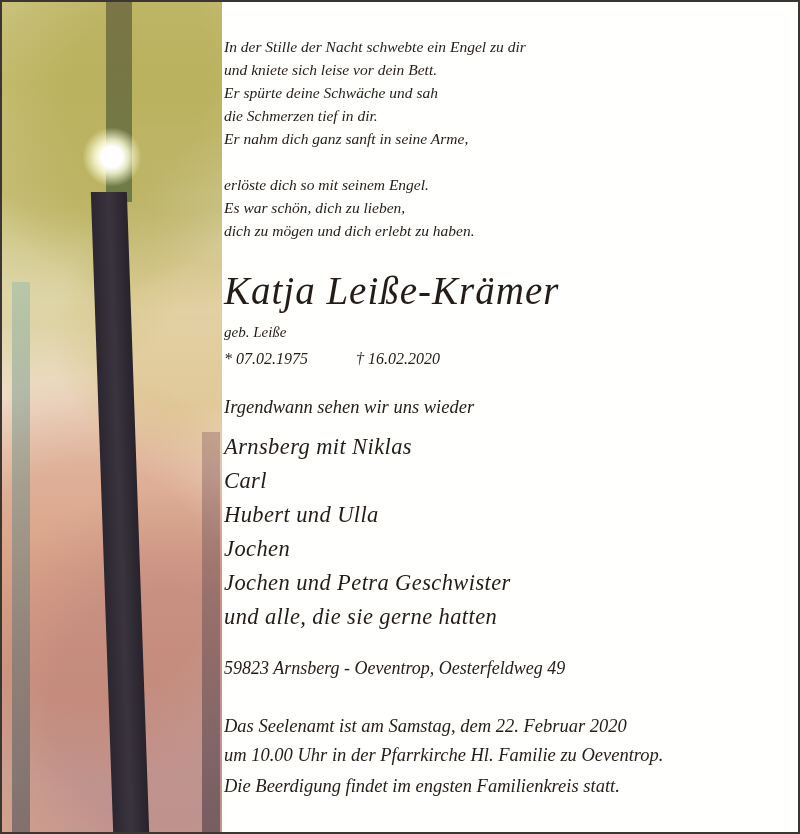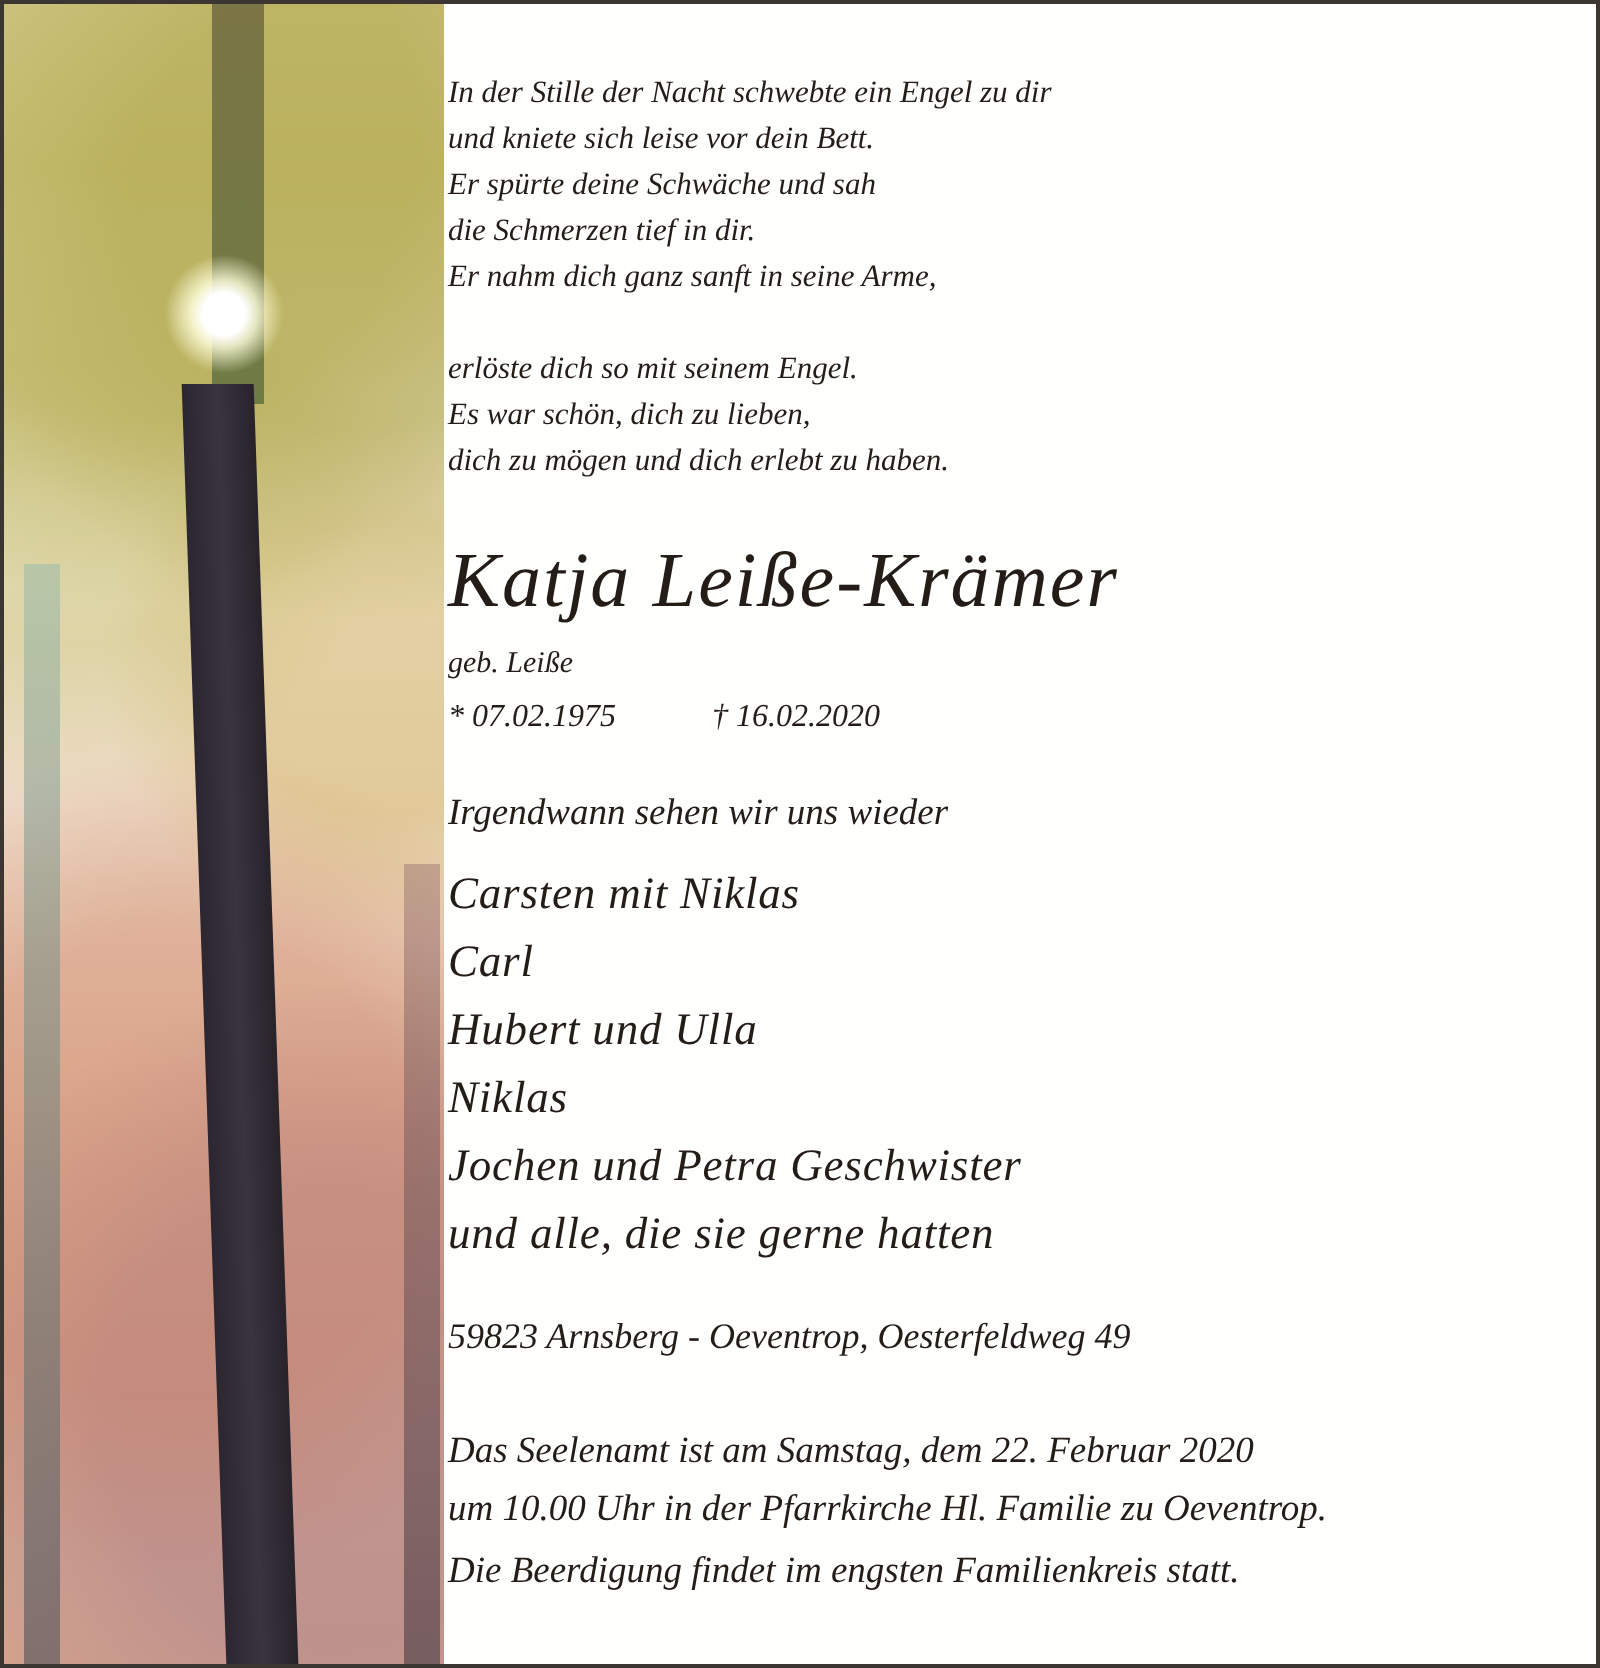--- a/index.html
+++ b/index.html
@@ -91,24 +91,24 @@
     <div class="line poem" style="top:217px">dich zu mögen und dich erlebt zu haben.</div>
 
     <div class="line name" style="top:266px">Katja Leiße-Krämer</div>
     <div class="line small" style="top:322px">geb. Leiße</div>
     <div class="line dates" style="top:348px">
       <span>* 07.02.1975</span><span>† 16.02.2020</span>
     </div>
 
     <div class="line motto" style="top:395px">Irgendwann sehen wir uns wieder</div>
 
-    <div class="line family" style="top:432px">Carsten mit Niklas</div>
+    <div class="line family" style="top:432px">Arnsberg mit Niklas</div>
     <div class="line family" style="top:466px">Carl</div>
     <div class="line family" style="top:500px">Hubert und Ulla</div>
-    <div class="line family" style="top:534px">Niklas</div>
+    <div class="line family" style="top:534px">Jochen</div>
     <div class="line family" style="top:568px">Jochen und Petra Geschwister</div>
     <div class="line family" style="top:602px">und alle, die sie gerne hatten</div>
 
     <div class="line address" style="top:656px">59823 Arnsberg - Oeventrop, Oesterfeldweg 49</div>
 
     <div class="line service" style="top:714px">Das Seelenamt ist am Samstag, dem 22. Februar 2020</div>
     <div class="line service" style="top:743px">um 10.00 Uhr in der Pfarrkirche Hl. Familie zu Oeventrop.</div>
     <div class="line service" style="top:774px">Die Beerdigung findet im engsten Familienkreis statt.</div>
   </div>
 </div>

